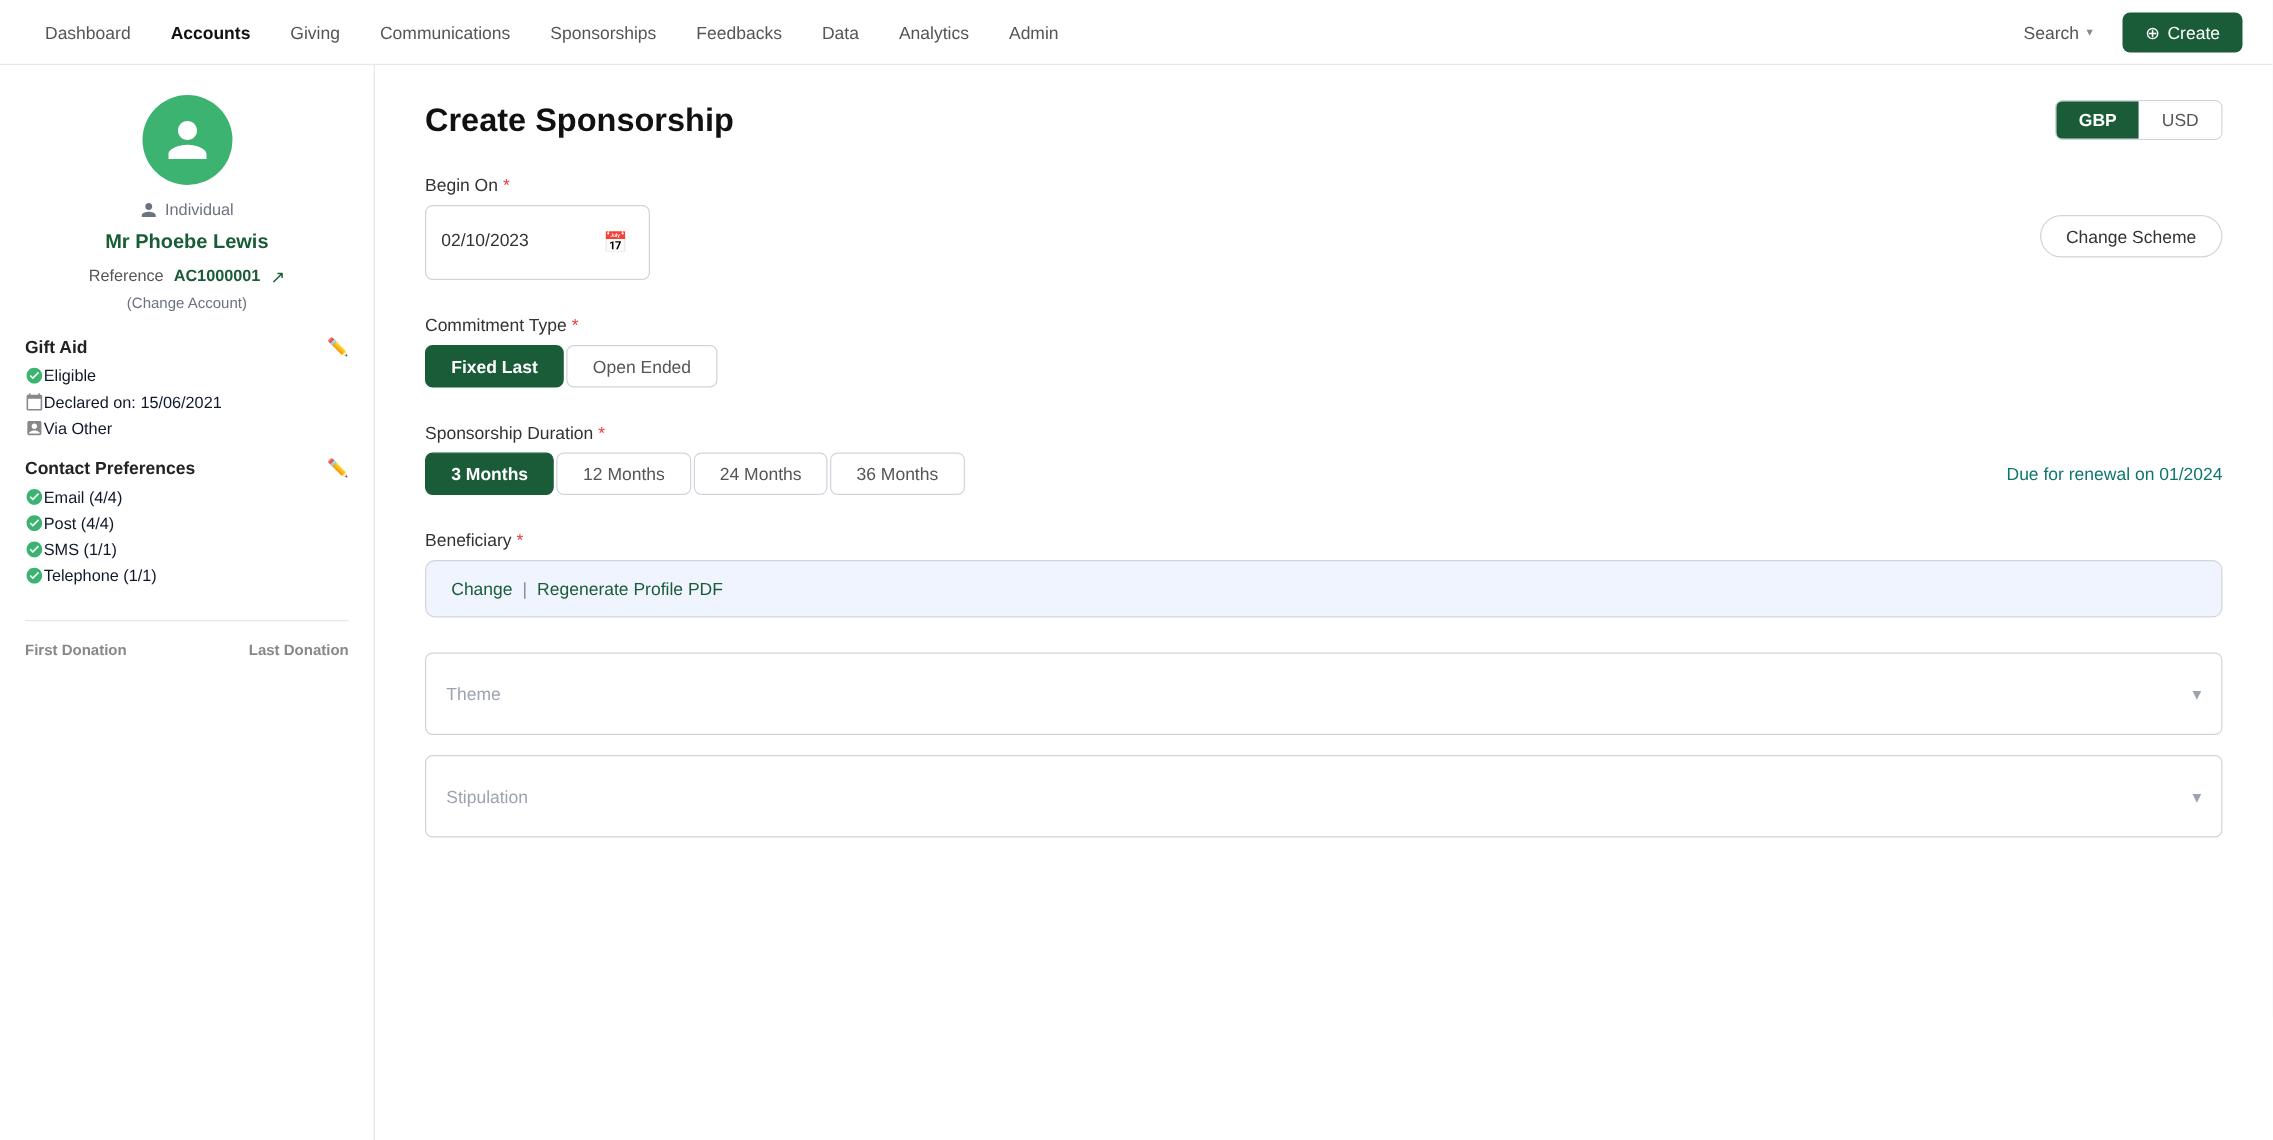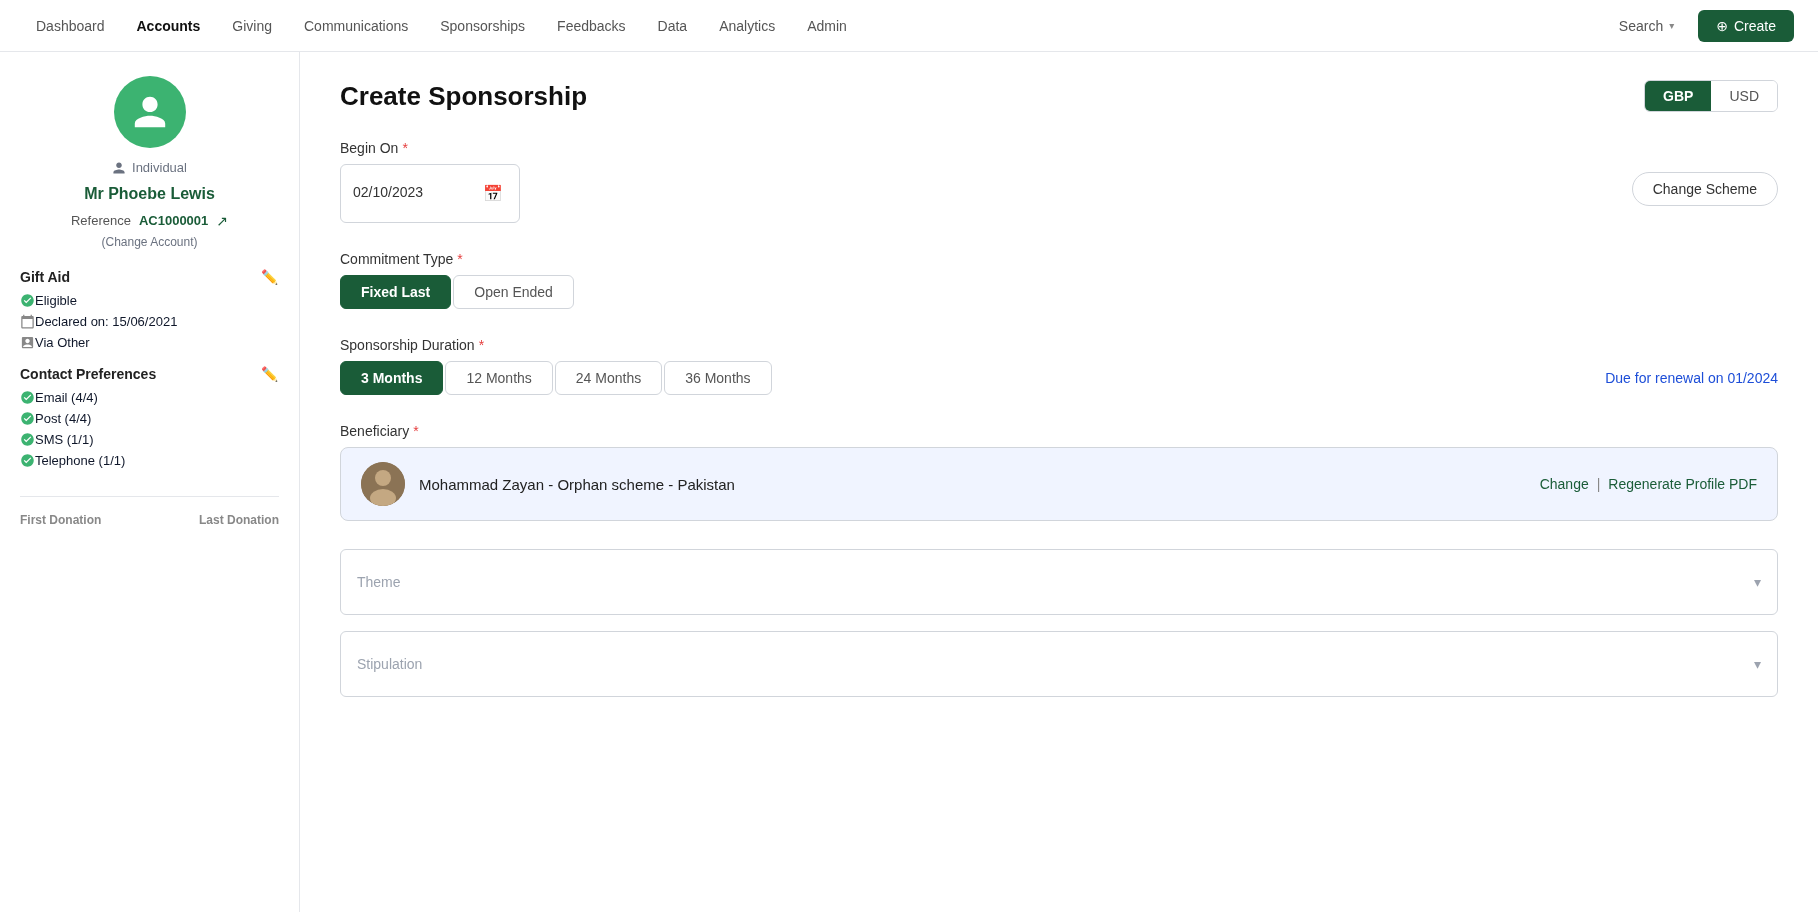--- a/index.html
+++ b/index.html
@@ -54,21 +54,21 @@
     .date-input { border: none; outline: none; font-size: 14px; color: #333; background: transparent; width: 130px; }
     .cal-icon { color: #888; font-size: 16px; cursor: pointer; }
 
     
     .toggle-group { display: flex; gap: 2px; }
     .toggle-btn { padding: 8px 20px; border-radius: 6px; border: 1px solid #d1d5db; background: #fff; color: #555; font-size: 14px; cursor: pointer; }
     .toggle-btn.active { background: #1a5c38; color: #fff; border-color: #1a5c38; font-weight: 600; }
 
     
     .duration-row { display: flex; align-items: center; justify-content: space-between; }
-    .renewal-note { color: #1d4ed8; font-size: 14px; }
+    .renewal-note { color: #0f766e; font-size: 14px; }
 
     
     .beneficiary-card { border: 1px solid #d1d5db; border-radius: 8px; padding: 14px 20px; display: flex; align-items: center; justify-content: space-between; background: #f0f4ff; margin-bottom: 20px; }
     .beneficiary-left { display: flex; align-items: center; gap: 14px; }
     .beneficiary-avatar { width: 44px; height: 44px; border-radius: 50%; background: #8b7355; overflow: hidden; display: flex; align-items: center; justify-content: center; }
     .beneficiary-avatar svg { width: 44px; height: 44px; }
     .beneficiary-name { font-size: 15px; font-weight: 500; color: #222; }
     .beneficiary-actions { display: flex; align-items: center; gap: 8px; color: #1a5c38; font-size: 14px; }
     .beneficiary-actions a { color: #1a5c38; cursor: pointer; text-decoration: none; text-align: right; }
     .sep { color: #888; }
@@ -244,30 +244,20 @@
         <div class="renewal-note">Due for renewal on 01/2024</div>
       </div>
     </div>
 
     <div class="form-section">
       <div class="field-label">
         <span>Beneficiary</span>
         <span class="required-star">*</span>
       </div>
       <div class="beneficiary-card">
-        <div class="beneficiary-left">
-          <div class="beneficiary-avatar">
-            <svg viewBox="0 0 44 44">
-              <circle cx="22" cy="22" r="22" fill="#8b7355"></circle>
-              <circle cx="22" cy="16" r="8" fill="#c4a882"></circle>
-              <ellipse cx="22" cy="36" rx="13" ry="9" fill="#c4a882"></ellipse>
-            </svg>
-          </div>
-          <span class="beneficiary-name">Mohammad Zayan - Orphan scheme - Pakistan</span>
-        </div>
         <div class="beneficiary-actions">
           <a>Change</a>
           <span class="sep">|</span>
           <a>Regenerate Profile PDF</a>
         </div>
       </div>
     </div>
 
     <div class="dropdown-field">
       <span style="color:#9ca3af;">Theme</span>

